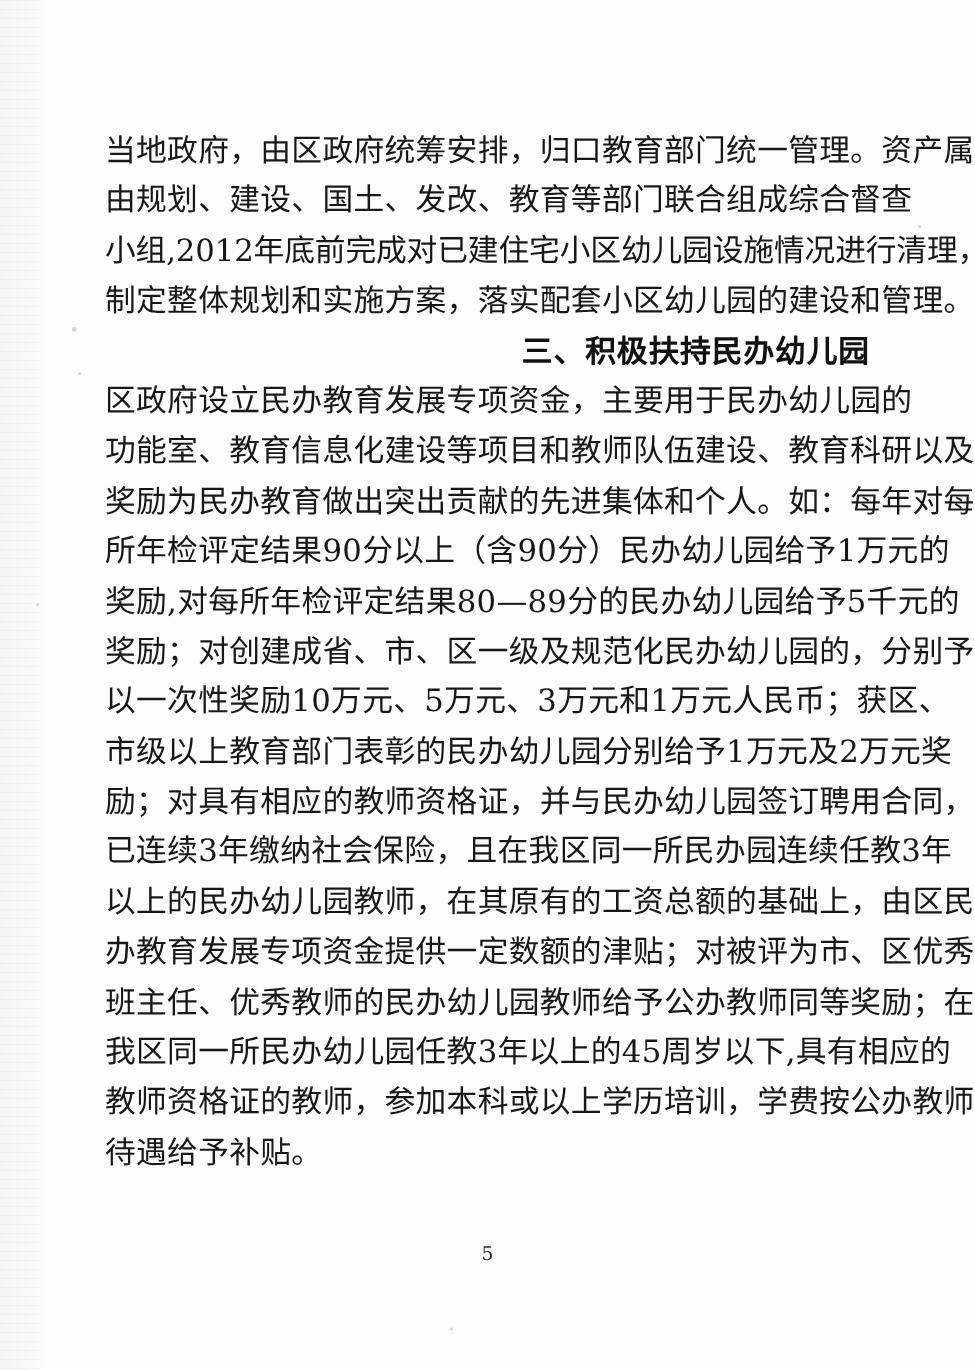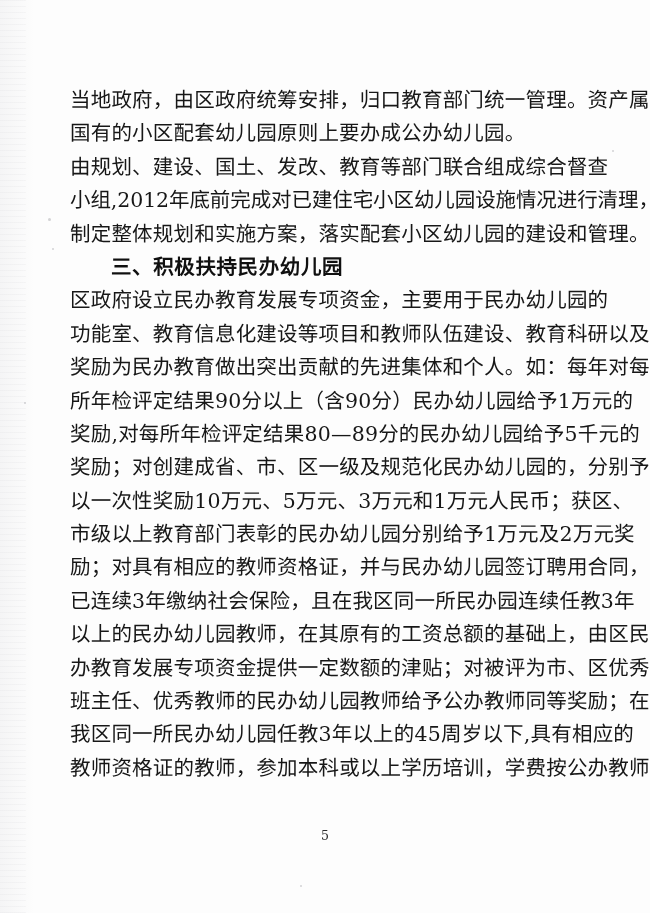--- a/index.html
+++ b/index.html
@@ -69,20 +69,21 @@
   .line.just {
     display: flex;
     justify-content: space-between;
     white-space: normal;
   }
   .line.just > span {
     display: inline-block;
   }
   .line.indent {
     text-indent: 41px;
+    text-align: right;
   }
   .line.tight {
     letter-spacing: -0.1px;
   }
 
   .heading {
     font-family: "DejaVu Sans", "Liberation Sans", sans-serif;
     font-weight: 700;
     font-size: 20.5px;
     letter-spacing: 0.6px;
@@ -139,21 +140,20 @@
         <span>门</span>
         <span>统</span>
         <span>一</span>
         <span>管</span>
         <span>理</span>
         <span>。</span>
         <span>资</span>
         <span>产</span>
         <span>属</span>
       </div>
-    <div class="line">国有的小区配套幼儿园原则上要办成公办幼儿园。</div>
     <div class="line just">
         <span style="width: 41px;"></span>
         <span>由</span>
         <span>规</span>
         <span>划</span>
         <span>、</span>
         <span>建</span>
         <span>设</span>
         <span>、</span>
         <span>国</span>
@@ -717,17 +717,18 @@
         <span>训</span>
         <span>，</span>
         <span>学</span>
         <span>费</span>
         <span>按</span>
         <span>公</span>
         <span>办</span>
         <span>教</span>
         <span>师</span>
       </div>
+    <div class="line">待遇给予补贴。</div>
   </div>
 
   <div class="page-number">5</div>
 
 </div>
 
 </body></html>

